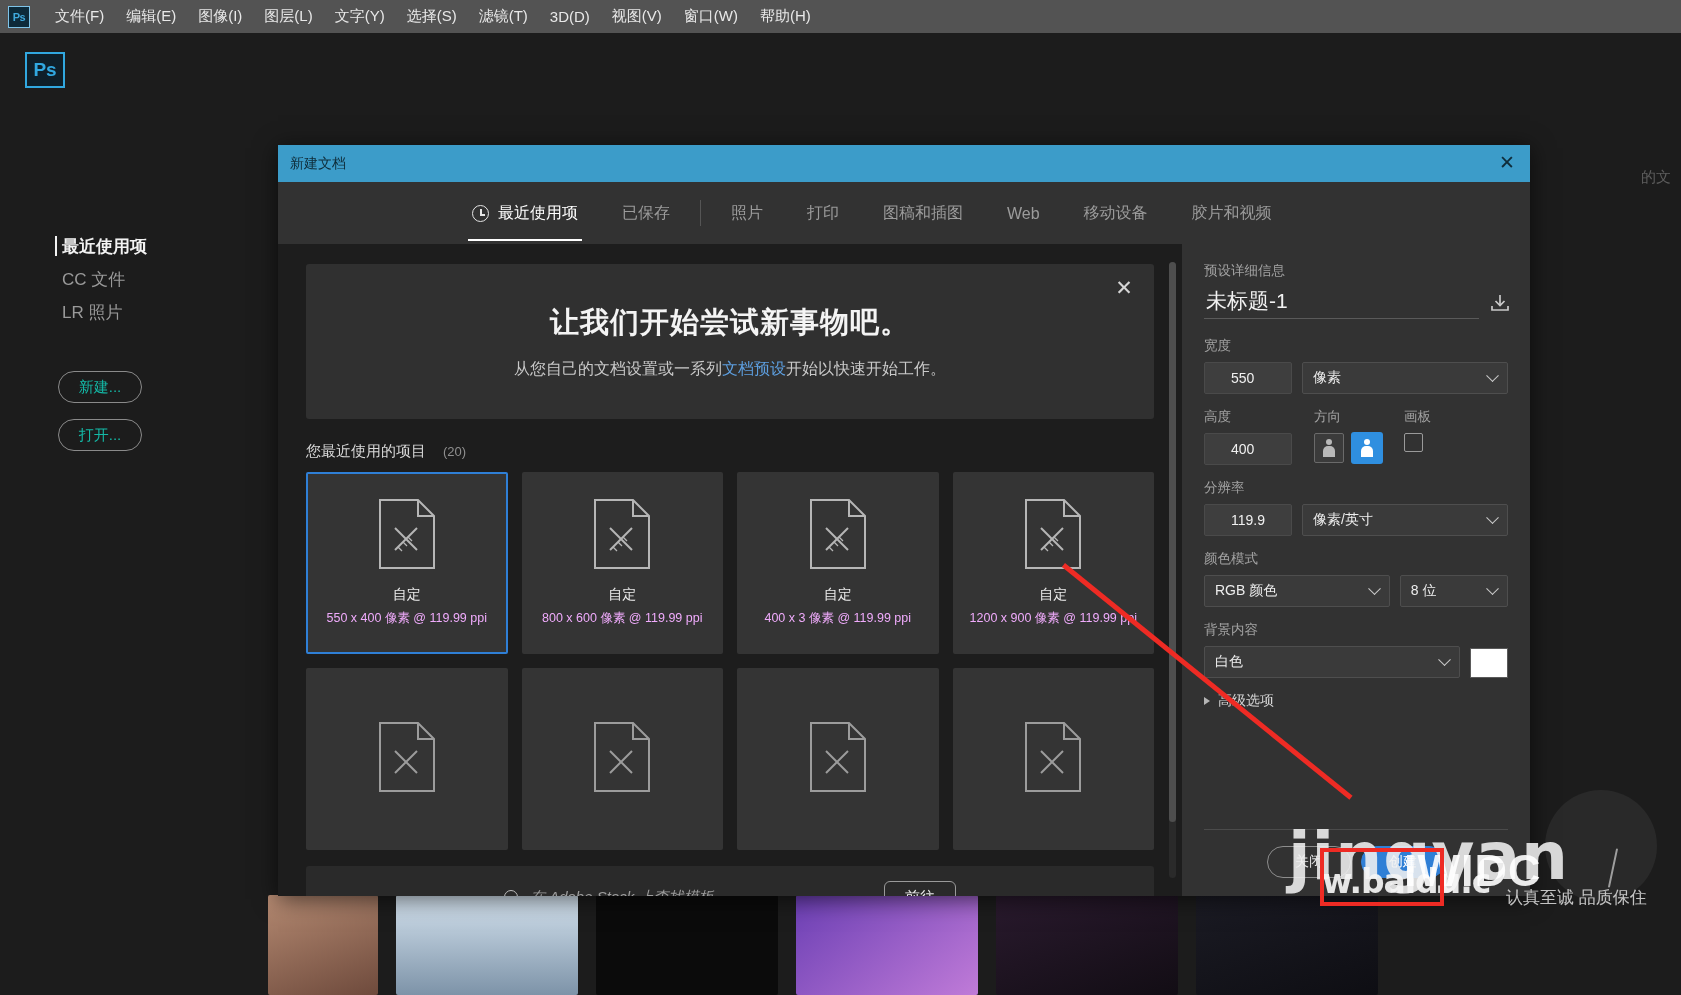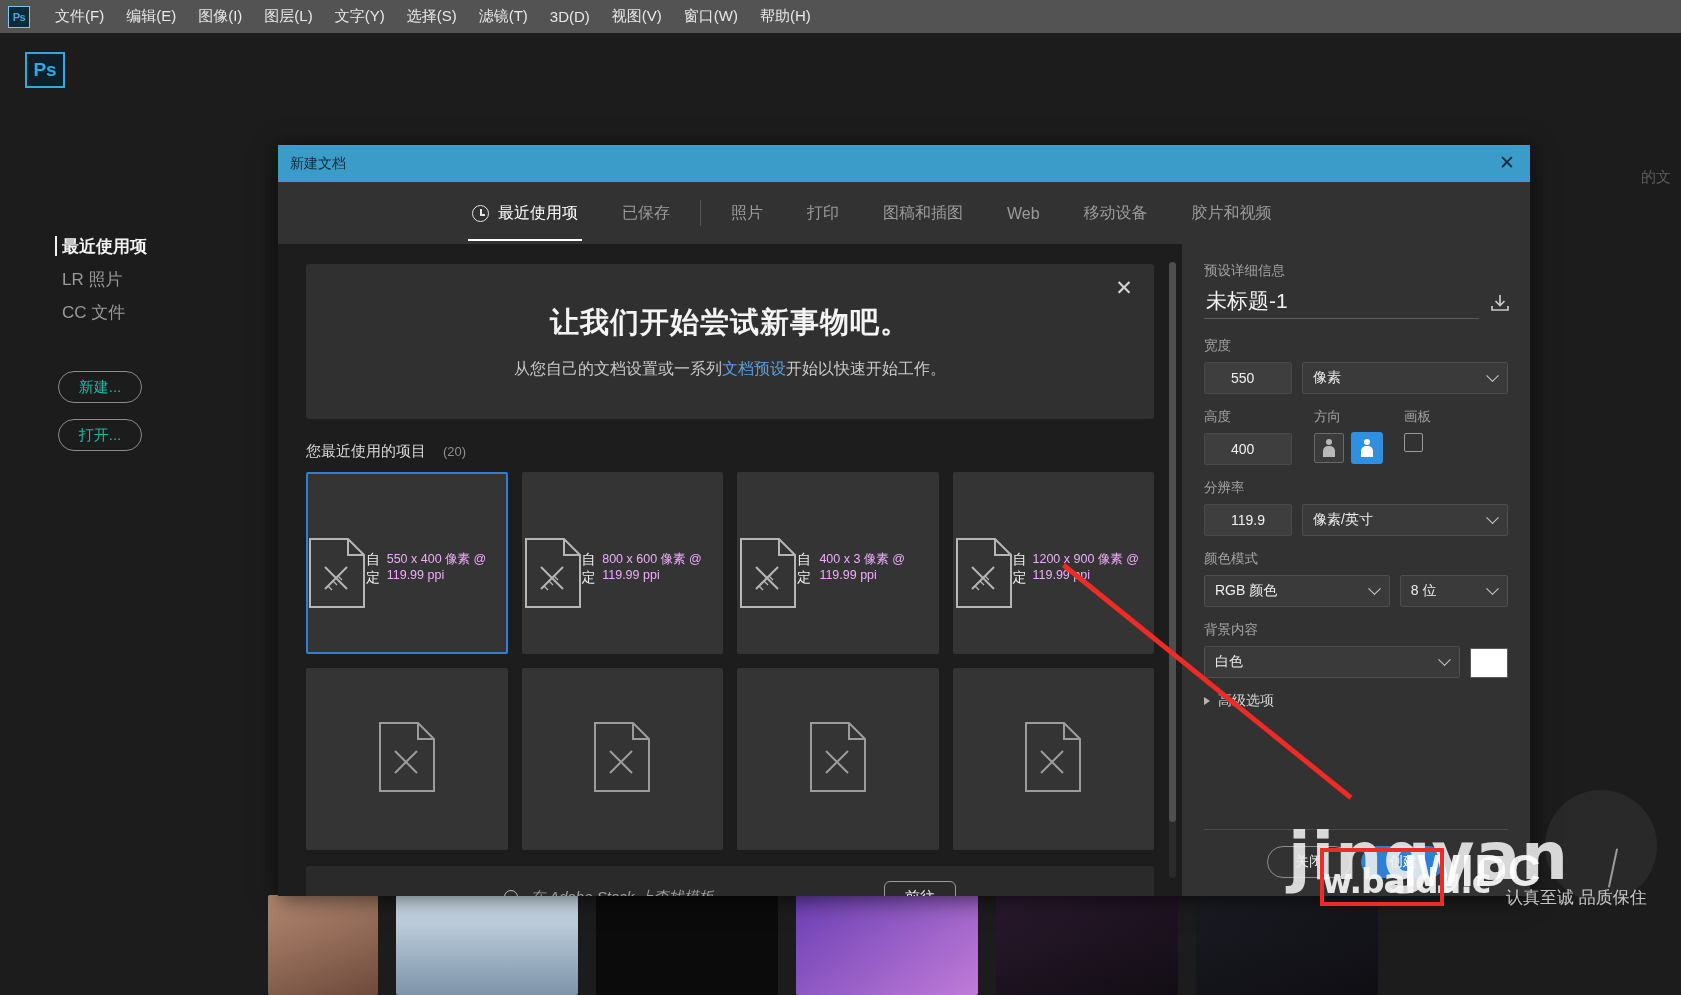--- a/index.html
+++ b/index.html
@@ -115,21 +115,21 @@
   .recent-head {
     margin: 23px 0 11px 28px; color: #d8d8d8; font-size: 15px;
   }
   .recent-head .count { color: #8f8f8f; font-size: 13px; margin-left: 17px; }
 
   .card-grid {
     margin: 0 28px; display: grid; grid-template-columns: repeat(4, 1fr); gap: 14px;
   }
   .card {
     height: 182px; background: #343434; border: 2px solid transparent; border-radius: 2px;
-    display: flex; flex-direction: row; align-items: center; cursor: pointer; position: relative;
+    display: flex; flex-direction: column; align-items: center; cursor: pointer; position: relative;
   }
   .card.selected { border-color: #2f7fd6; }
   .card .doc-icon { margin-top: 24px; }
   .card-name { color: #ededed; font-size: 14px; margin-top: 12px; }
   .card-dims { color: #f0abfc; font-size: 12.5px; margin-top: 6px; }
   .card.blank { justify-content: center; }
   .card.blank .doc-icon { margin-top: 0; }
 
   .stock-bar {
     margin: 16px 28px 0 28px; background: #2a2a2a; border-radius: 3px; height: 62px;
@@ -283,22 +283,22 @@
     <div class="menu-item">窗口(W)</div>
     <div class="menu-item">帮助(H)</div>
   </div>
 
   <div class="app-bg"></div>
   <div class="home-ps-logo">Ps</div>
   <div class="ghost-text">的文</div>
 
   <div class="home-sidebar">
     <div class="hs-link active">最近使用项</div>
+    <div class="hs-link">CC 文件</div>
     <div class="hs-link">LR 照片</div>
-    <div class="hs-link">CC 文件</div>
     <div class="hs-btn" style="margin-top:42px;">新建...</div>
     <div class="hs-btn">打开...</div>
   </div>
 
   <div class="thumb-strip">
     <div class="thumb" style="background:linear-gradient(160deg,#b58a72,#6e4a3c);"></div>
     <div class="thumb wide" style="background:linear-gradient(180deg,#d5e3ef,#7d93a8);"></div>
     <div class="thumb wide" style="background:#0b0b0b;"></div>
     <div class="thumb wide" style="background:linear-gradient(140deg,#6b3fb4,#c07bd8);"></div>
     <div class="thumb wide" style="background:linear-gradient(160deg,#2a1a2e,#120d14);"></div>

